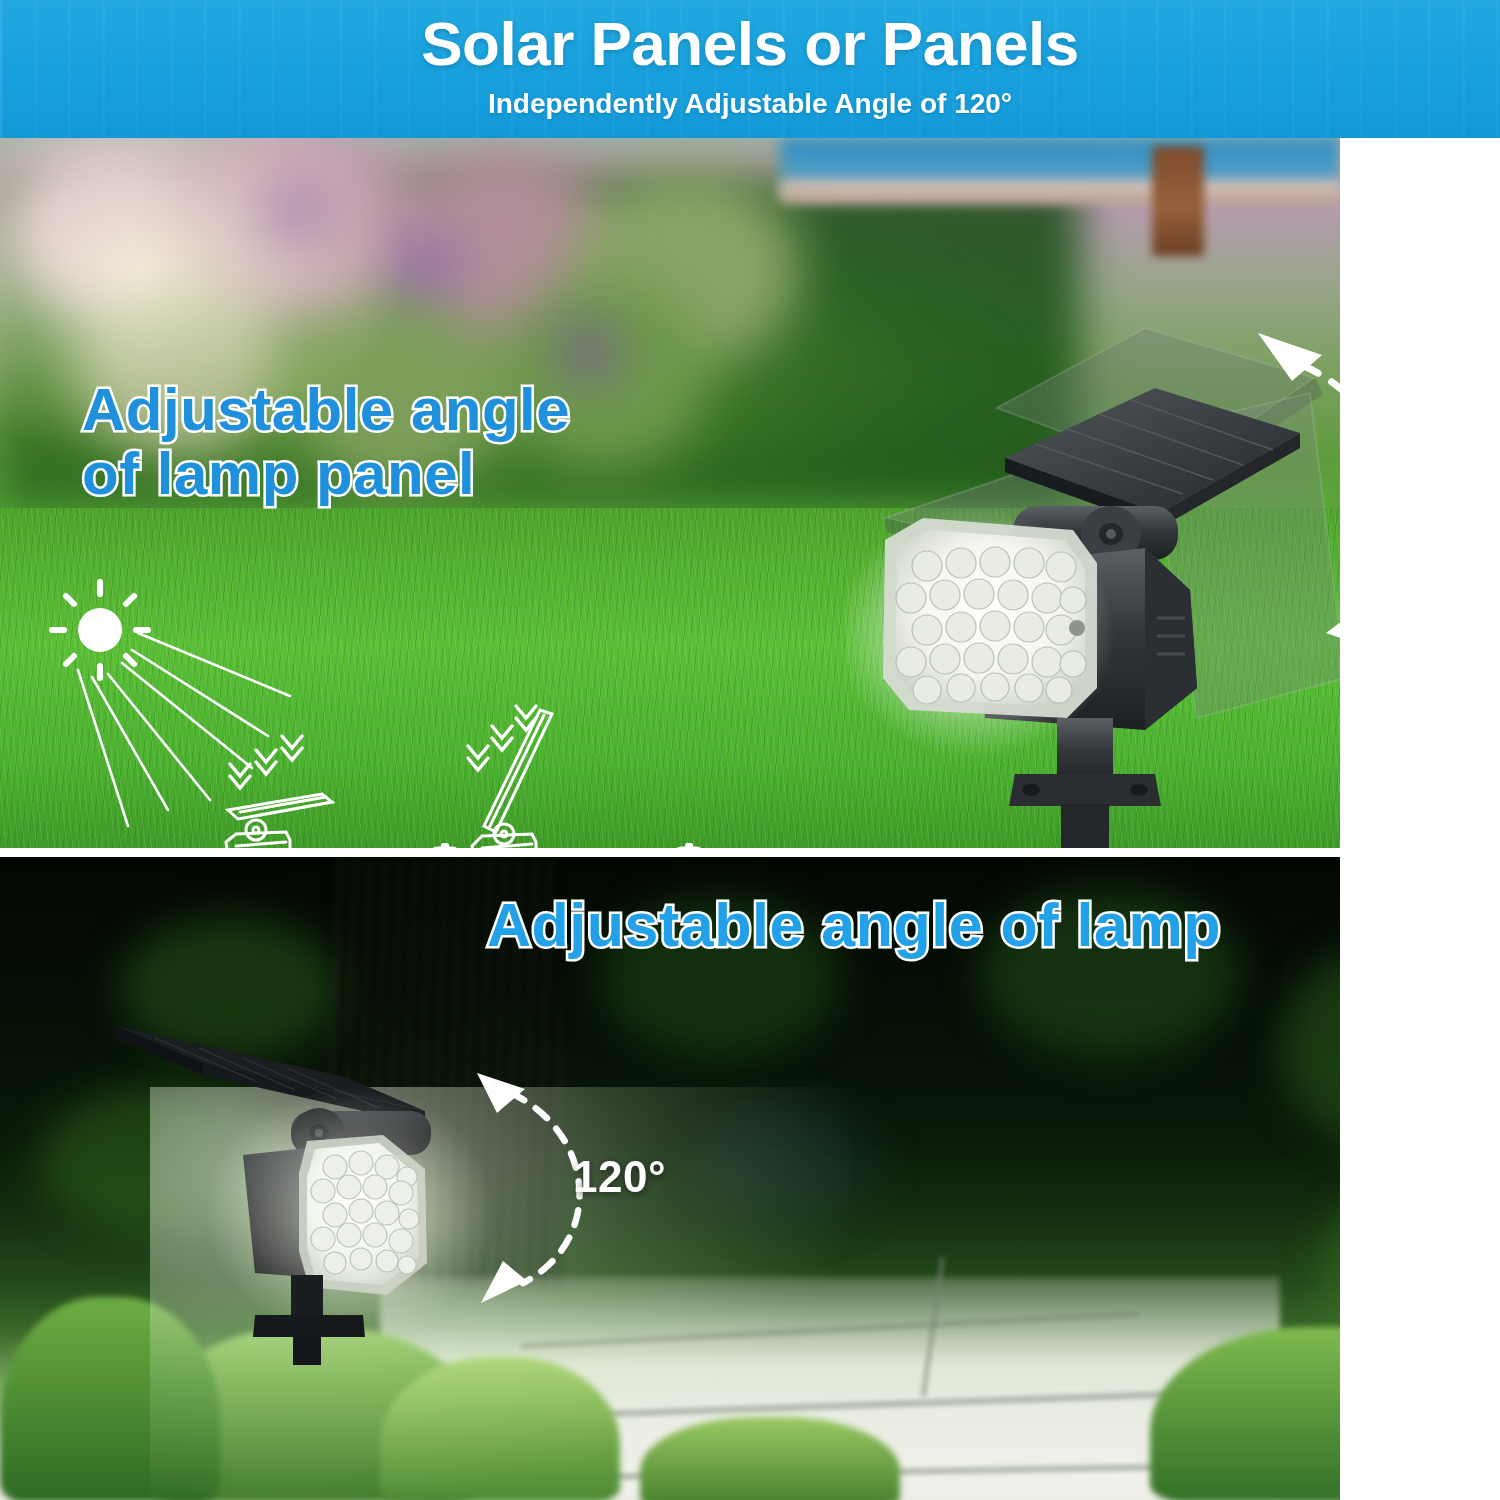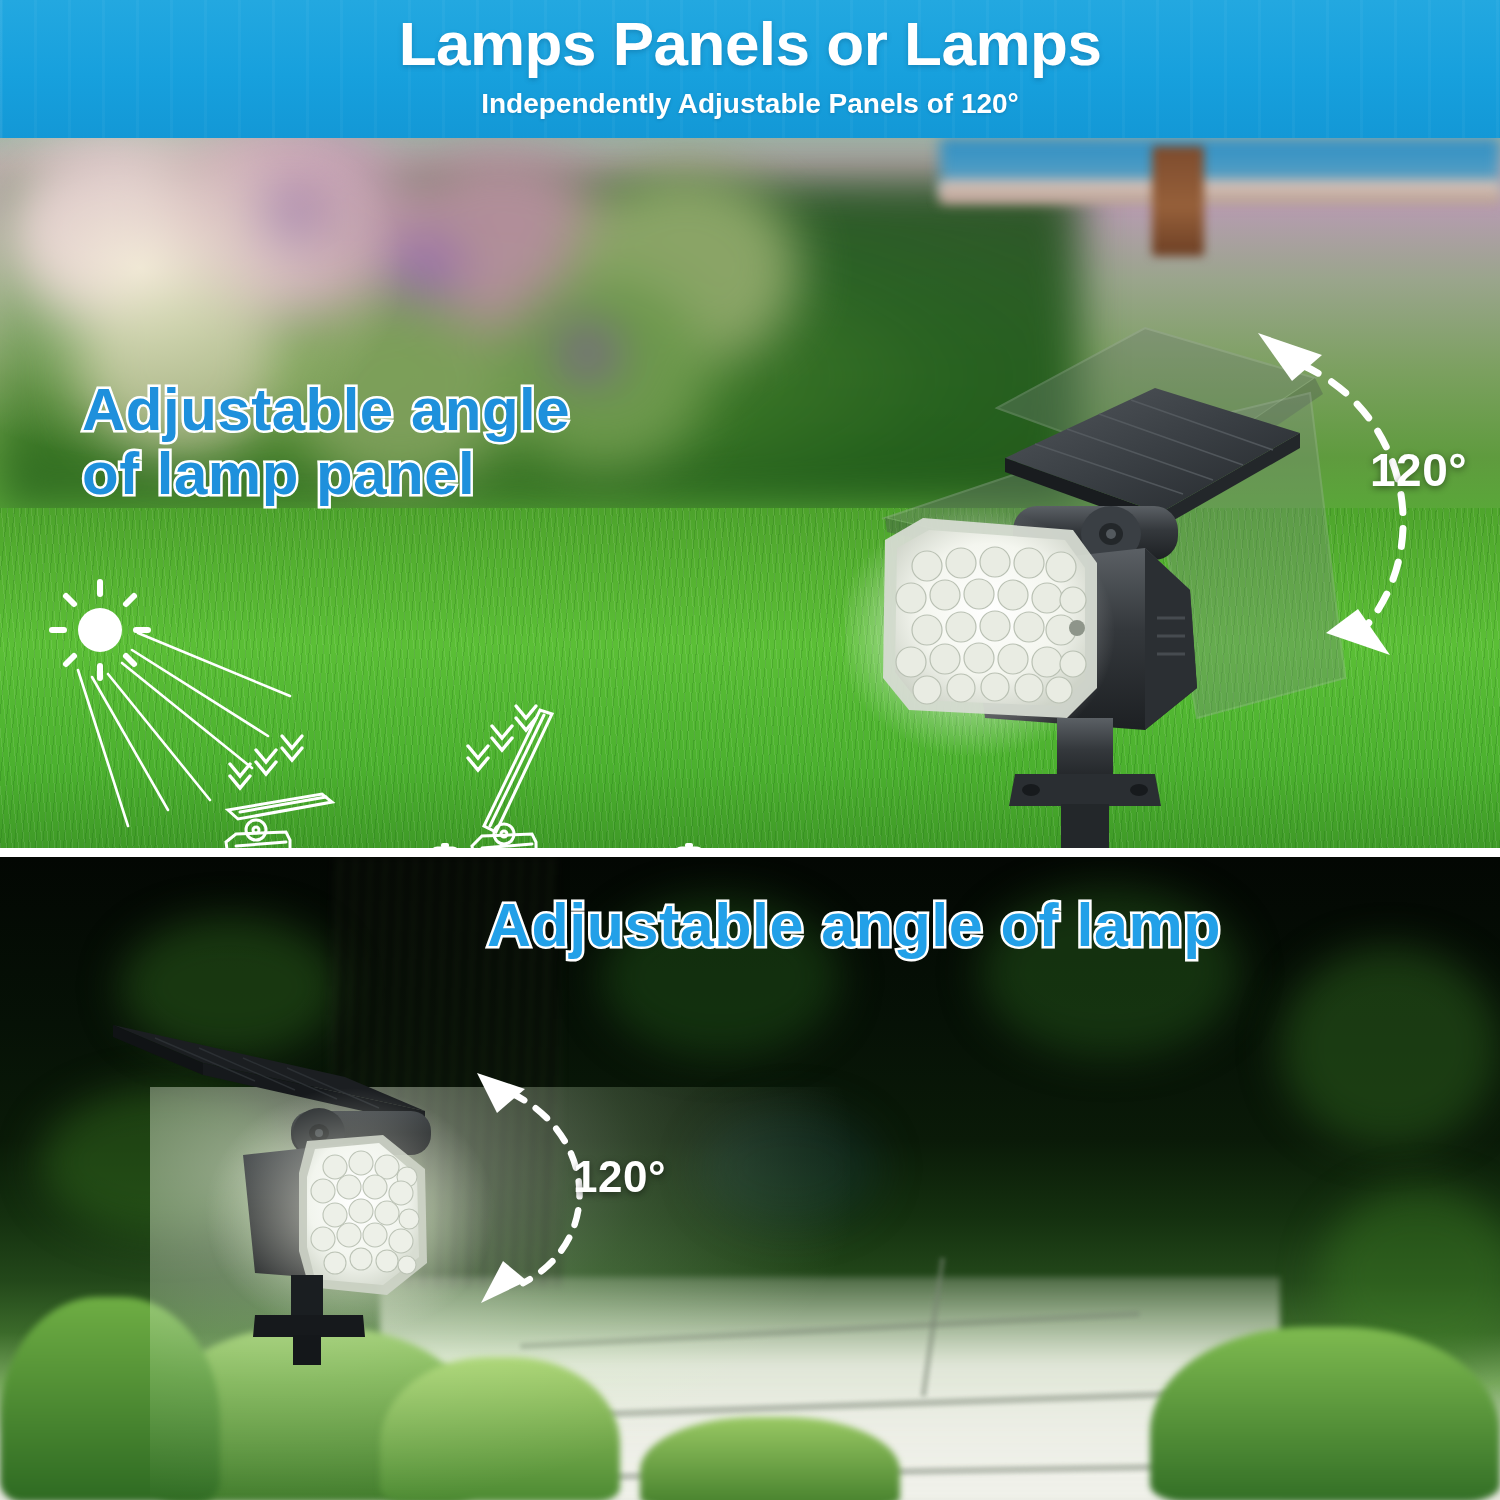--- a/index.html
+++ b/index.html
@@ -24,21 +24,21 @@
     text-shadow:0 2px 5px rgba(0,60,100,.28); z-index:2;
   }
   .banner-sub{
     position:absolute; left:0; right:0; top:88px; text-align:center;
     font-size:28px; font-weight:bold; color:#ffffff; z-index:2;
     text-shadow:0 1px 3px rgba(0,60,100,.25);
   }
   .banner-sub .deg{ font-weight:bold; }
 
   
-  .panel{ position:absolute; left:0; width:1500px; overflow:hidden; }
+  .panel{ position:absolute; left:0; width:1340px; overflow:hidden; }
   .panel-top{ top:138px; height:710px; }
   .divider{ position:absolute; left:0; top:848px; width:1500px; height:9px; background:#ffffff; z-index:30;}
   .panel-bottom{ top:857px; height:643px; }
 
   
   .day-bg{ position:absolute; inset:0;
     background:
       
       linear-gradient(180deg, rgba(0,0,0,0) 52%, rgba(60,150,30,.0) 52%),
       linear-gradient(180deg,
@@ -121,23 +121,23 @@
   .arc-bot{ position:absolute; left:455px; top:1045px; width:260px; height:275px; z-index:24;}
   .deg-bot{ left:573px; top:1152px; font-size:44px; z-index:26; position:absolute;
             font-weight:bold; color:#fff; text-shadow:0 2px 7px rgba(0,0,0,.5);}
 </style>
 </head>
 <body>
 
 <div id="root">
 
   <div class="banner">
-    <div class="banner-title">Lamps Panels or Lamps</div>
+    <div class="banner-title">Solar Panels or Panels</div>
     <div class="banner-sub">
-      <span>Independently Adjustable Panels of </span><span class="deg">120°</span>
+      <span>Independently Adjustable Angle of </span><span class="deg">120°</span>
     </div>
   </div>
 
   <div class="panel panel-top">
     <div class="day-bg"></div>
 
     <div class="hedge"></div>
     <div class="wall"></div>
     <div class="fence-rail"></div>
     <div class="fence-post"></div>

